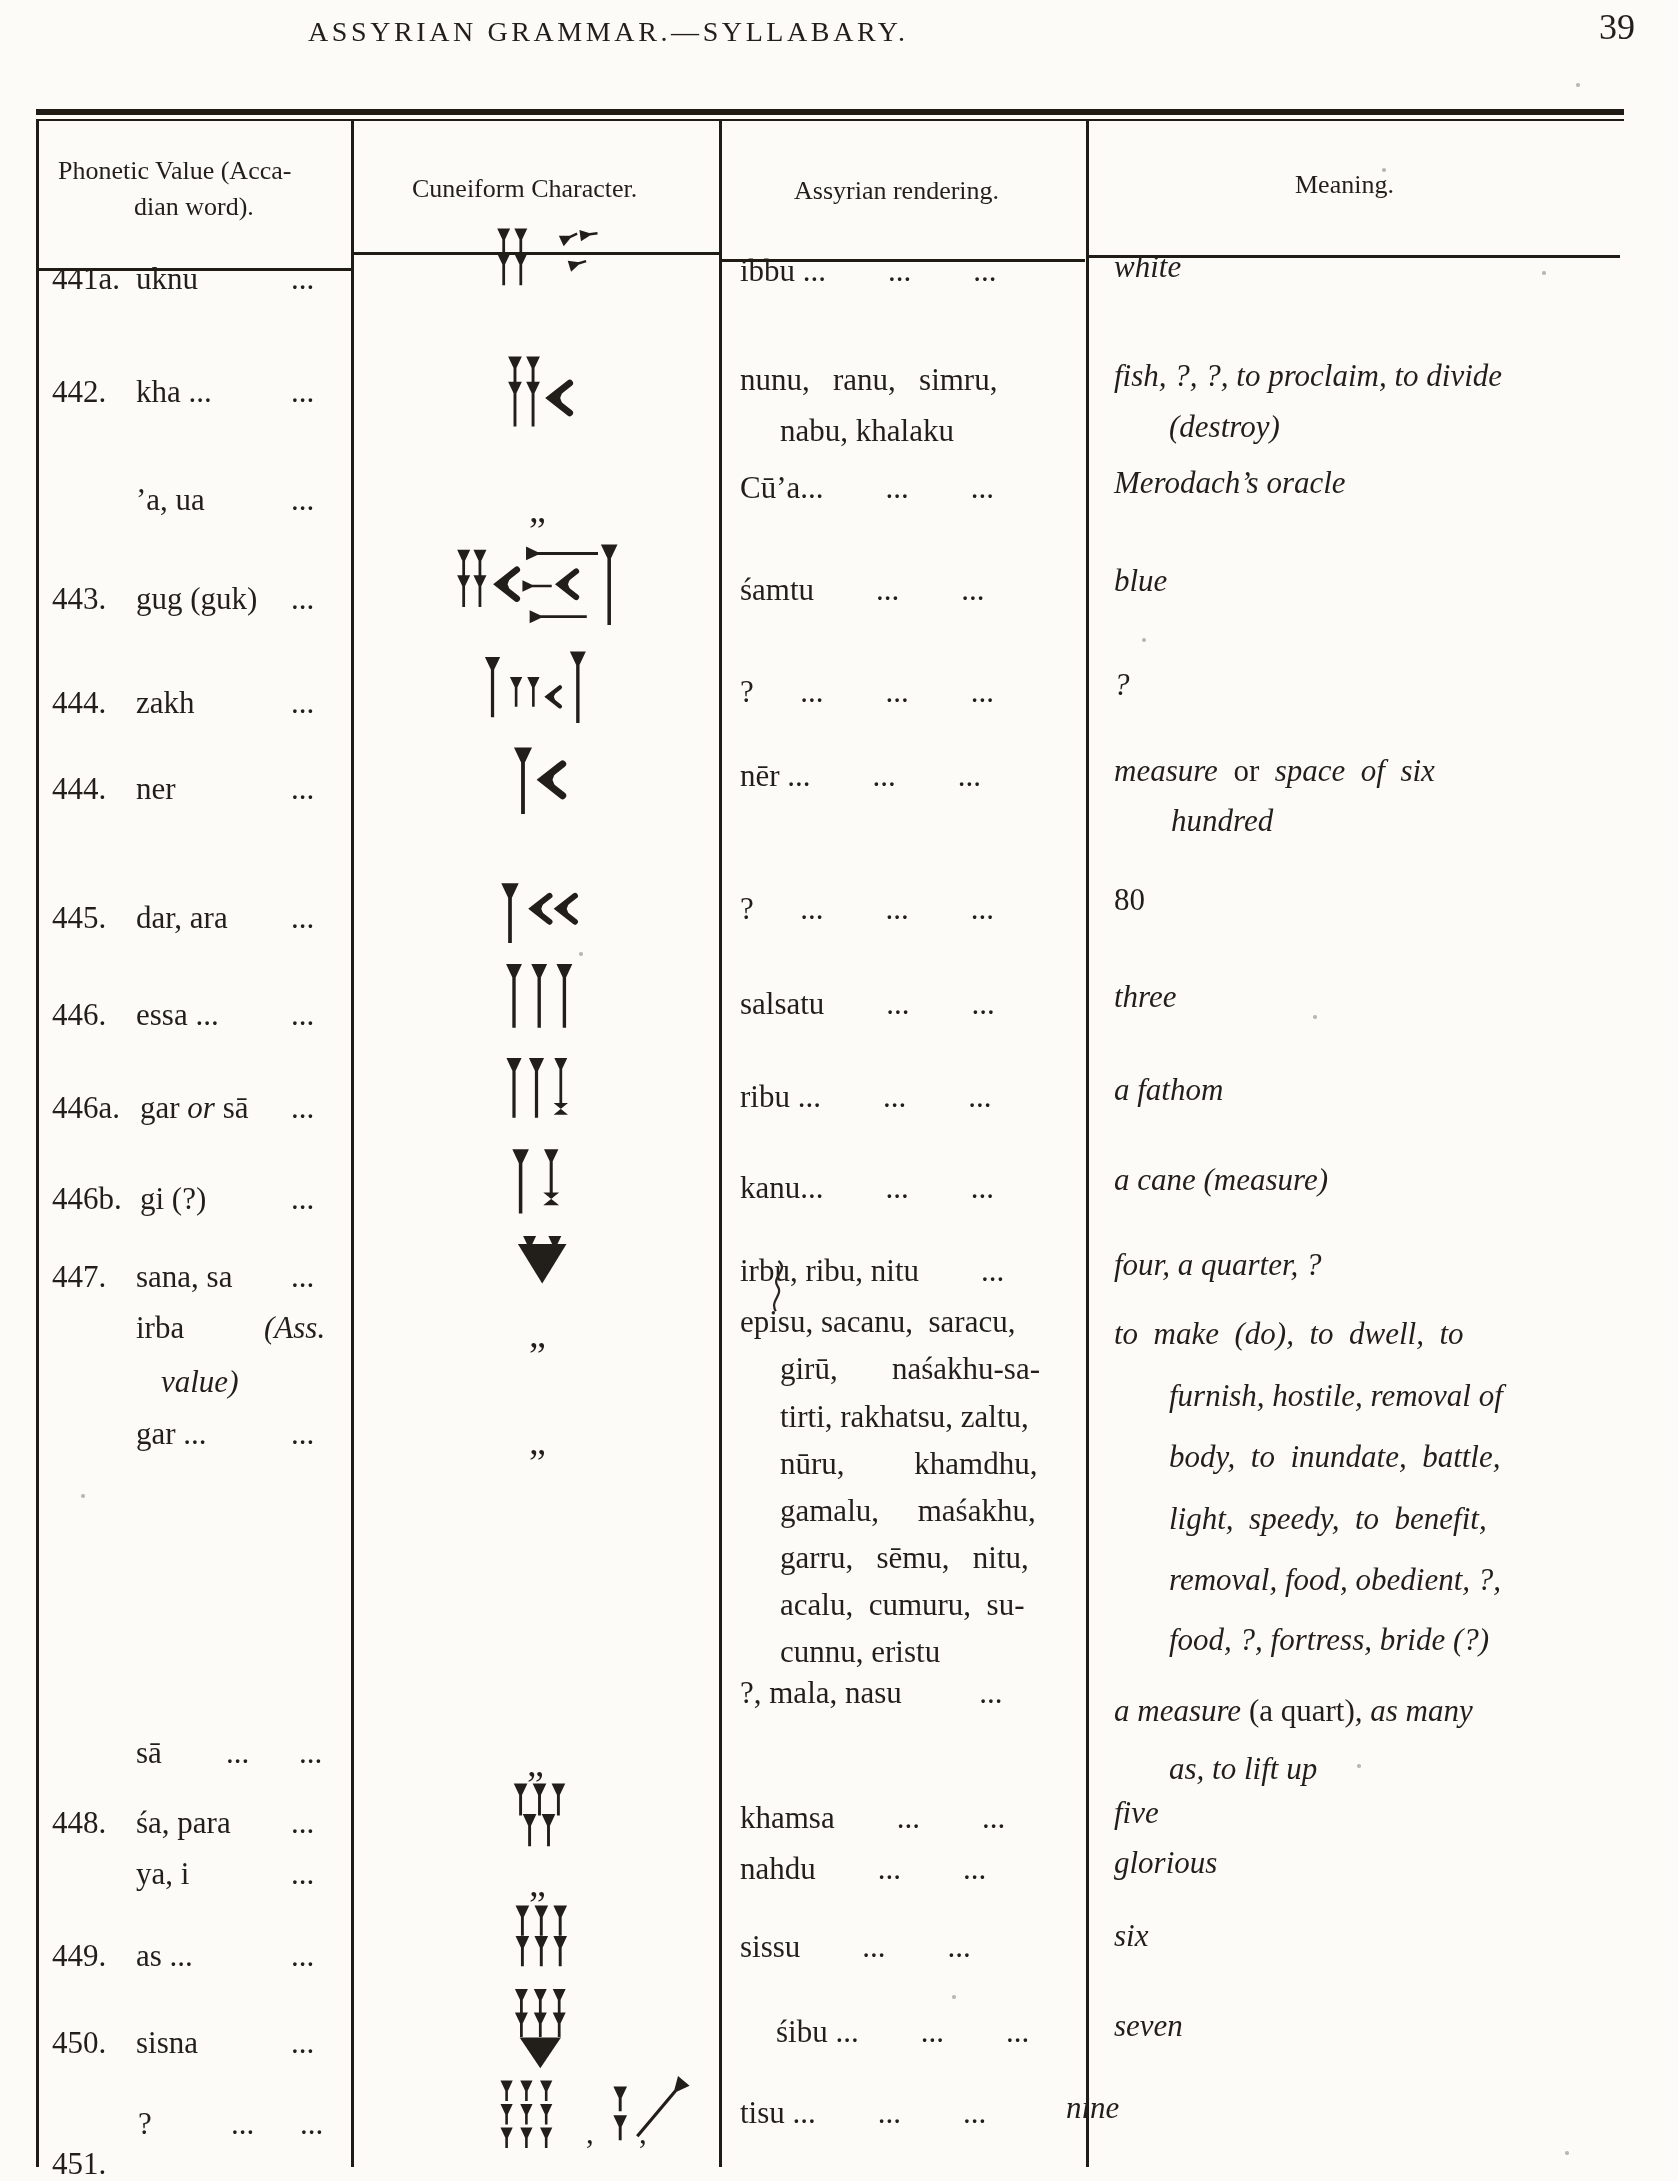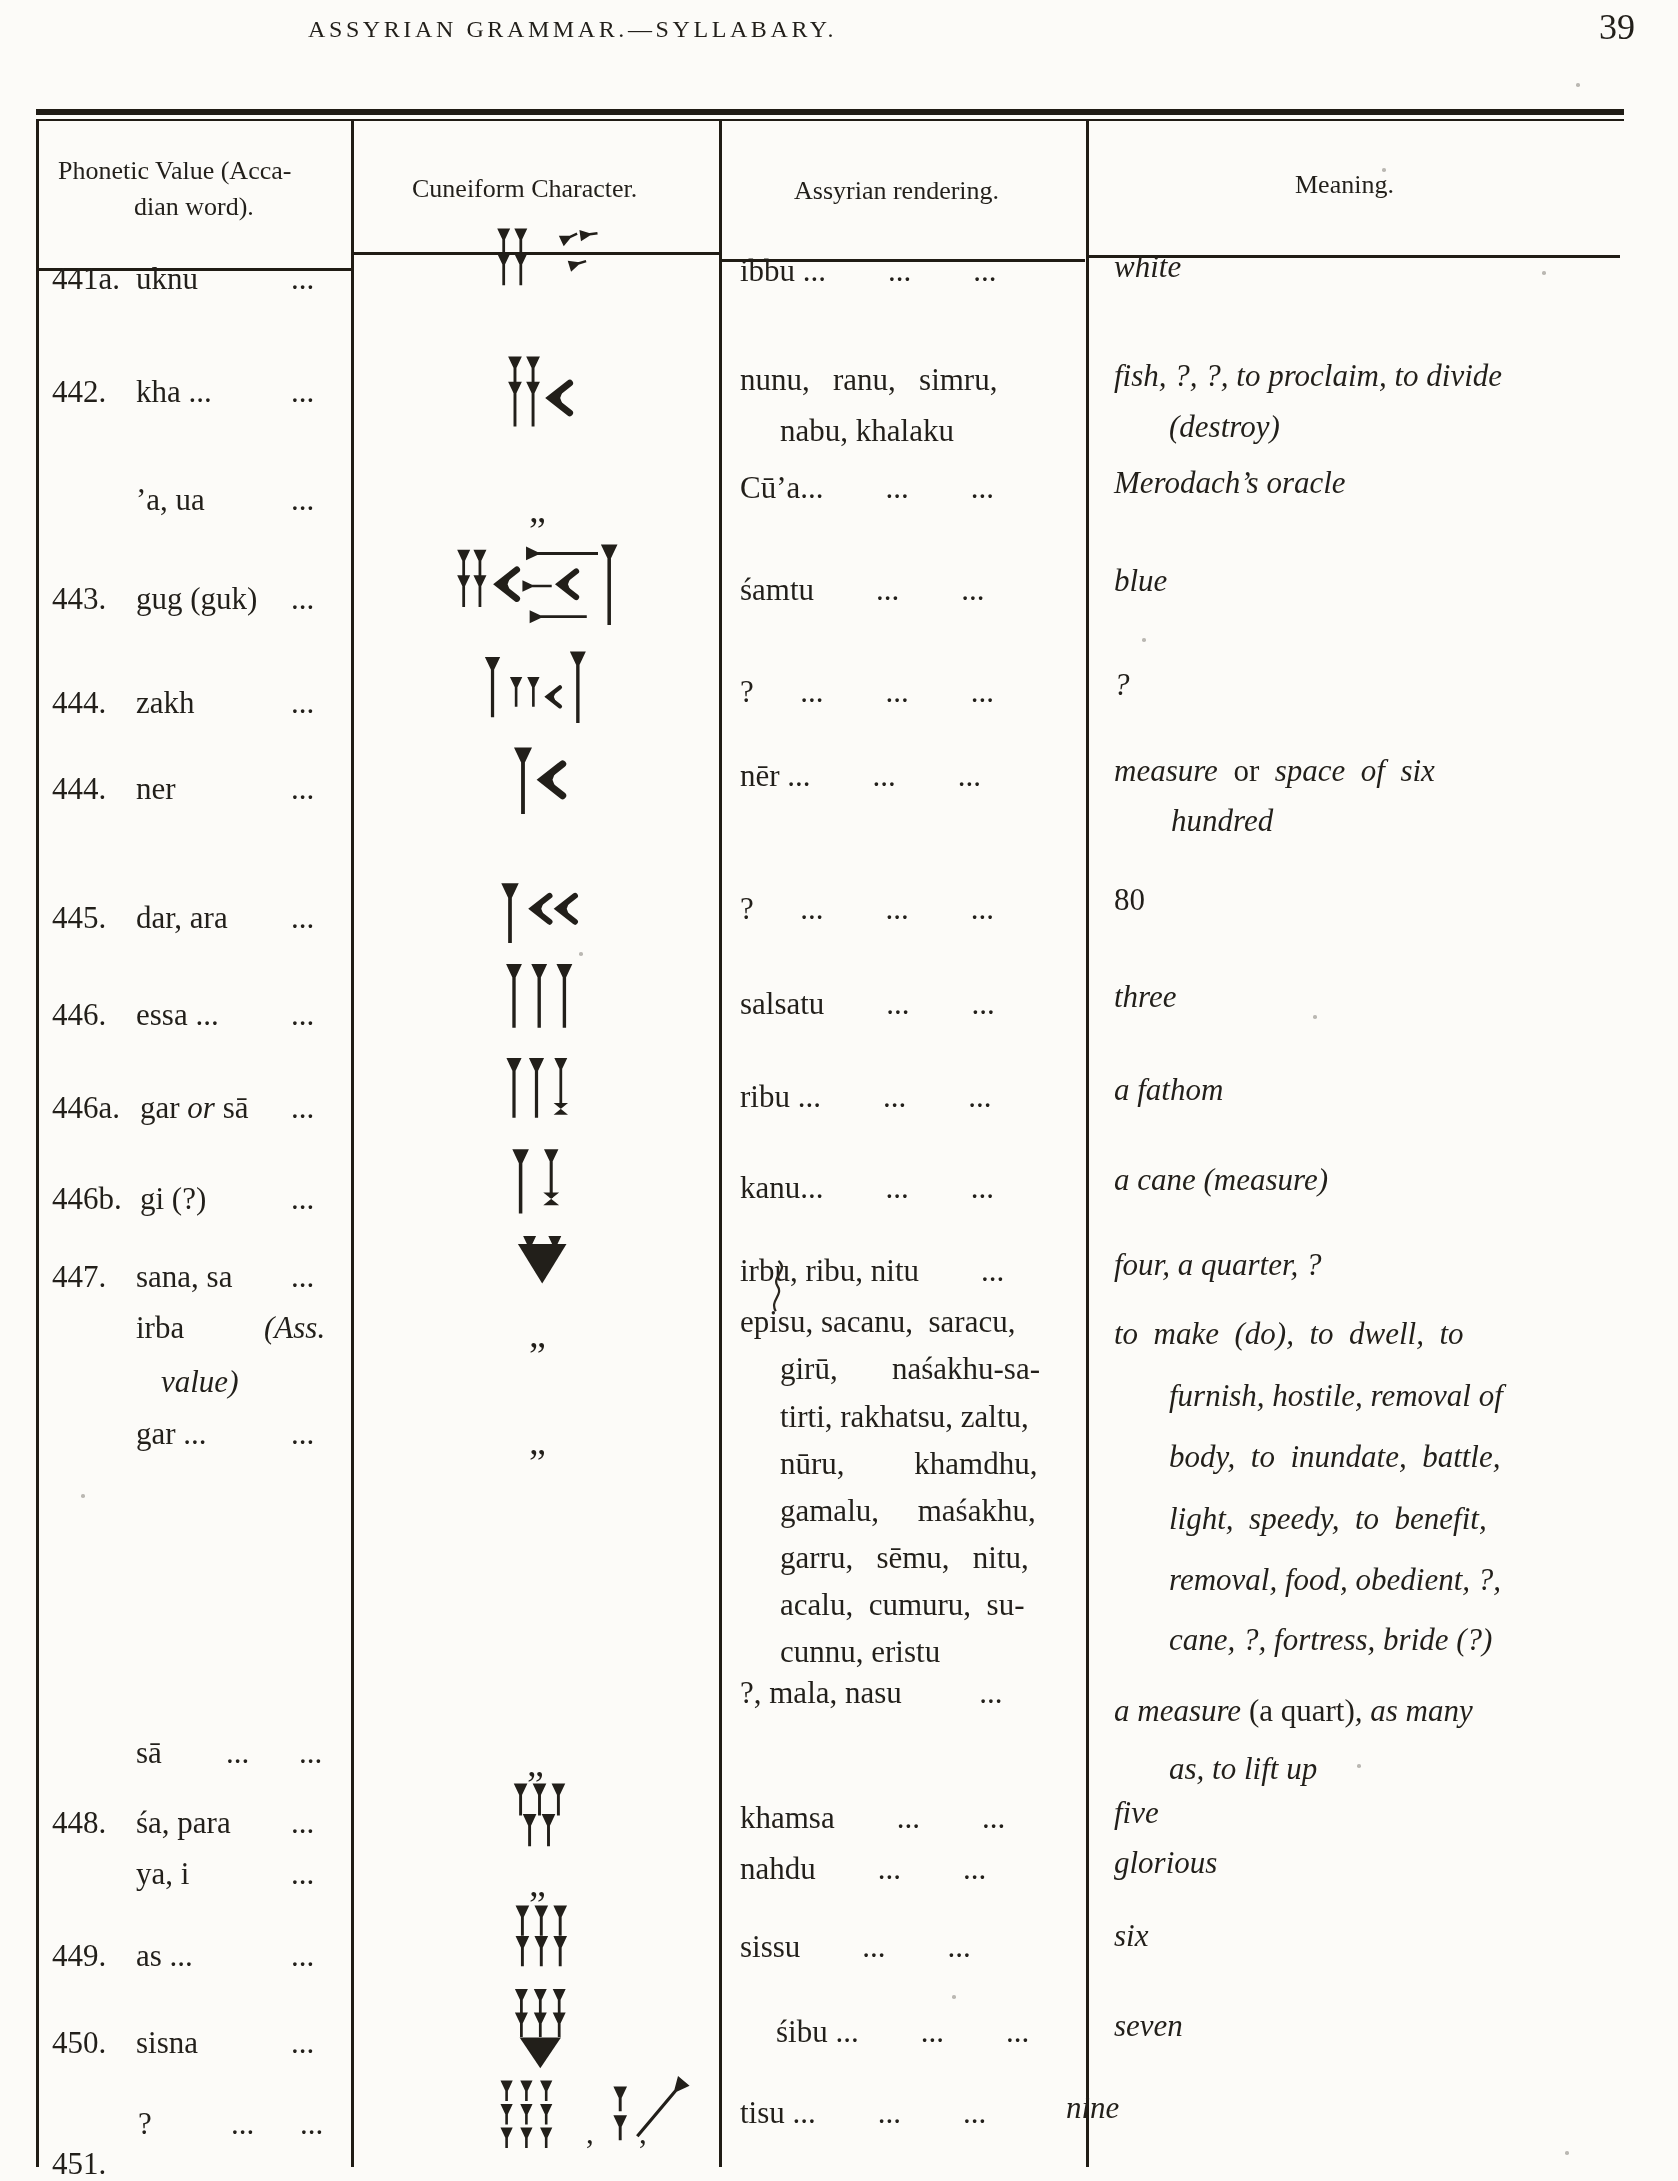--- a/index.html
+++ b/index.html
@@ -3,21 +3,21 @@
 <meta charset="utf-8">
 <style>
   html,body{margin:0;padding:0;background:#e8e6e0;}
   .page{position:relative;width:1679px;height:2182px;background:#fcfbf8;overflow:hidden;
         font-family:"Liberation Serif",serif;color:#221f1a;}
   .t{position:absolute;font-family:"Liberation Serif",serif;font-size:31px;color:#221f1a;
      white-space:pre;line-height:1.15;}
   .m{font-style:italic;}
   .rm{font-style:normal;}
   .hdr{font-size:26px;}
-  .title{font-size:24px;letter-spacing:3.6px;}
+  .title{font-size:28px;letter-spacing:3.6px;}
   .pageno{font-size:36px;}
   .ditto{font-size:38px;letter-spacing:1.8px;}
   .vrule{position:absolute;width:2.7px;background:#201c15;}
   .hrule{position:absolute;background:#201c15;}
   .speck{position:absolute;border-radius:50%;background:#6b665d;opacity:.45;}
   svg{position:absolute;overflow:visible;}
 </style>
 </head>
 <body>
 
@@ -207,21 +207,21 @@
   <div class="t" style="left:780px;top:1446px;">nūru,         khamdhu,</div>
   <div class="t" style="left:780px;top:1493px;">gamalu,     maśakhu,</div>
   <div class="t" style="left:780px;top:1540px;">garru,   sēmu,   nitu,</div>
   <div class="t" style="left:780px;top:1587px;">acalu,  cumuru,  su-</div>
   <div class="t" style="left:780px;top:1634px;">cunnu, eristu</div>
   <div class="t m" style="left:1114px;top:1316px;">to  make  (do),  to  dwell,  to</div>
   <div class="t m" style="left:1169px;top:1378px;">furnish, hostile, removal of</div>
   <div class="t m" style="left:1169px;top:1439px;">body,  to  inundate,  battle,</div>
   <div class="t m" style="left:1169px;top:1501px;">light,  speedy,  to  benefit,</div>
   <div class="t m" style="left:1169px;top:1562px;">removal, food, obedient, ?,</div>
-  <div class="t m" style="left:1169px;top:1622px;">cane, ?, fortress, bride (?)</div>
+  <div class="t m" style="left:1169px;top:1622px;">food, ?, fortress, bride (?)</div>
 
   <div class="t" style="left:136px;top:1735px;">sā</div>
   <div class="t" style="left:226px;top:1735px;">...</div>
   <div class="t" style="left:299px;top:1735px;">...</div>
   <div class="t ditto" style="left:527px;top:1742px;">„</div>
   <div class="t" style="left:740px;top:1675px;">?, mala, nasu          ...</div>
   <div class="t m" style="left:1114px;top:1693px;"><span>a measure </span><span class="rm">(a quart)</span><span>, as many</span></div>
   <div class="t m" style="left:1169px;top:1751px;">as, to lift up</div>
 
   <div class="t" style="left:52px;top:1805px;">448.</div>

